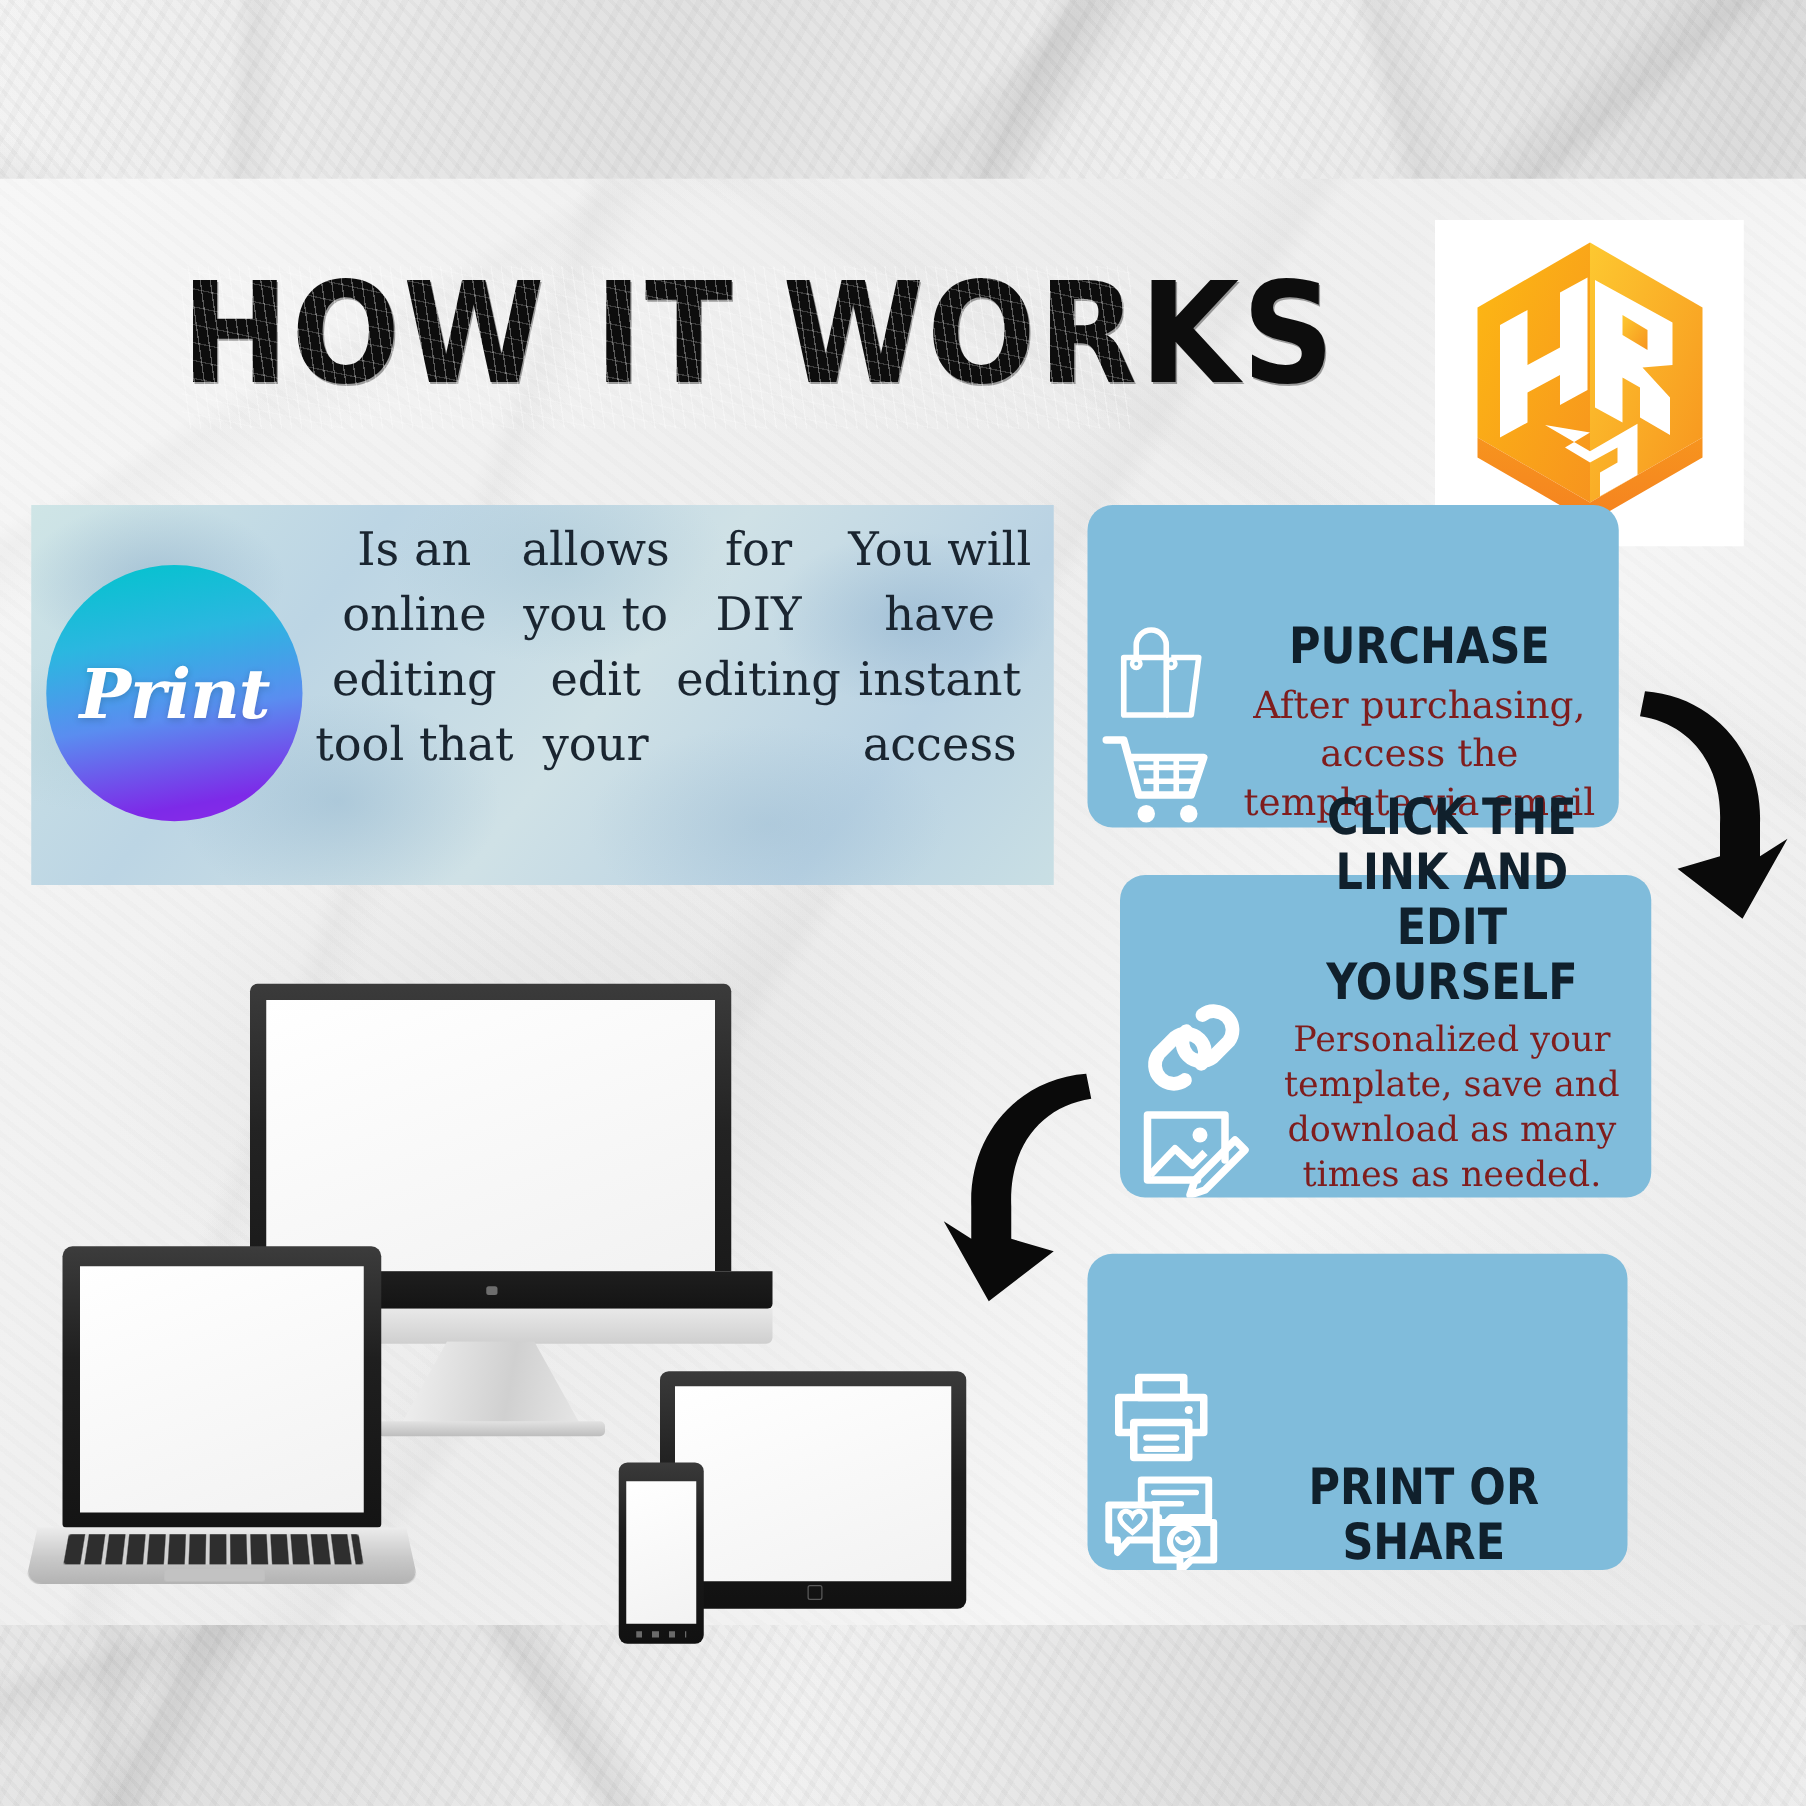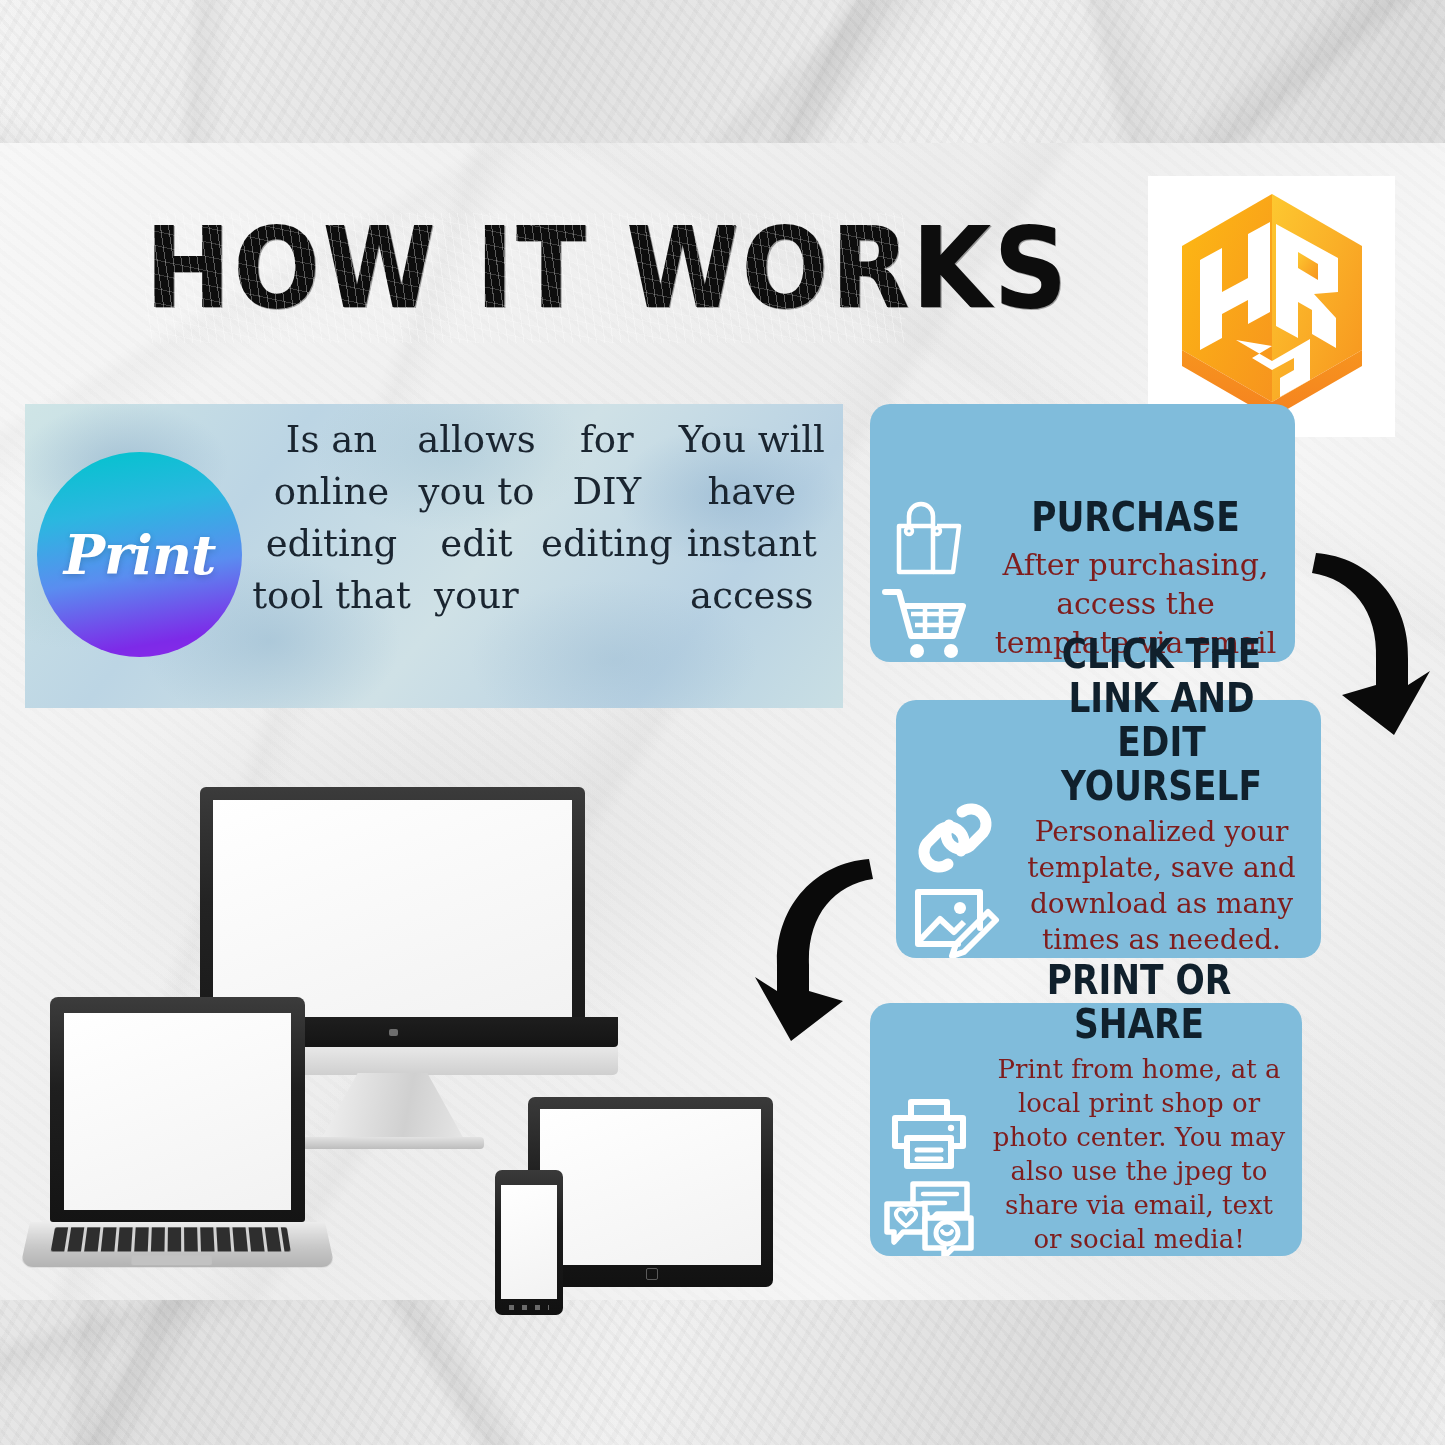--- a/index.html
+++ b/index.html
@@ -353,21 +353,20 @@
       <path d="M40 16 h34 M40 25 h22" stroke="#fff" stroke-width="4.5" stroke-linecap="round"></path>
       <path d="M4 26 h38 v28 h-22 l-9 10 v-10 h-7 z" fill="#80bcdb" stroke="#fff" stroke-width="5.5" stroke-linejoin="round"></path>
       <path d="M23 48 c-9 -7 -12 -11 -9 -15 c2.5 -3.5 7 -2 9 1.5 c2 -3.5 6.5 -5 9 -1.5 c3 4 0 8 -9 15 z" fill="none" stroke="#fff" stroke-width="4"></path>
       <path d="M42 40 h46 v30 h-18 l-9 9 v-9 h-19 z" fill="#80bcdb" stroke="#fff" stroke-width="5.5" stroke-linejoin="round"></path>
       <circle cx="64" cy="55" r="11" fill="none" stroke="#fff" stroke-width="5"></circle>
       <path d="M59 53 a5.5 5.5 0 0 0 10 0" fill="none" stroke="#fff" stroke-width="4" stroke-linecap="round"></path>
     </svg>
   </div>
   <div class="card-body">
     <div class="card-title">PRINT OR SHARE</div>
-    <div class="card-desc">Print from home, at a local print shop or photo center. You may also use the jpeg to share via email, text or social media!</div>
   </div>
 </div>
 
 <svg class="arrow" id="arrow-1" width="140" height="215" viewBox="0 0 140 215">
   <path d="M18 18 C72 22 112 66 110 124 L110 150 L132 136 L96 200 L44 160 L78 150 L78 124 C80 76 54 44 14 38 Z" fill="#0a0a0a"></path>
 </svg>
 <svg class="arrow" id="arrow-2" width="135" height="215" viewBox="0 0 135 215">
   <path d="M117 14 C63 18 23 62 25 120 L25 146 L3 132 L39 196 L91 156 L57 146 L57 120 C55 72 81 40 121 34 Z" fill="#0a0a0a"></path>
 </svg>
 

